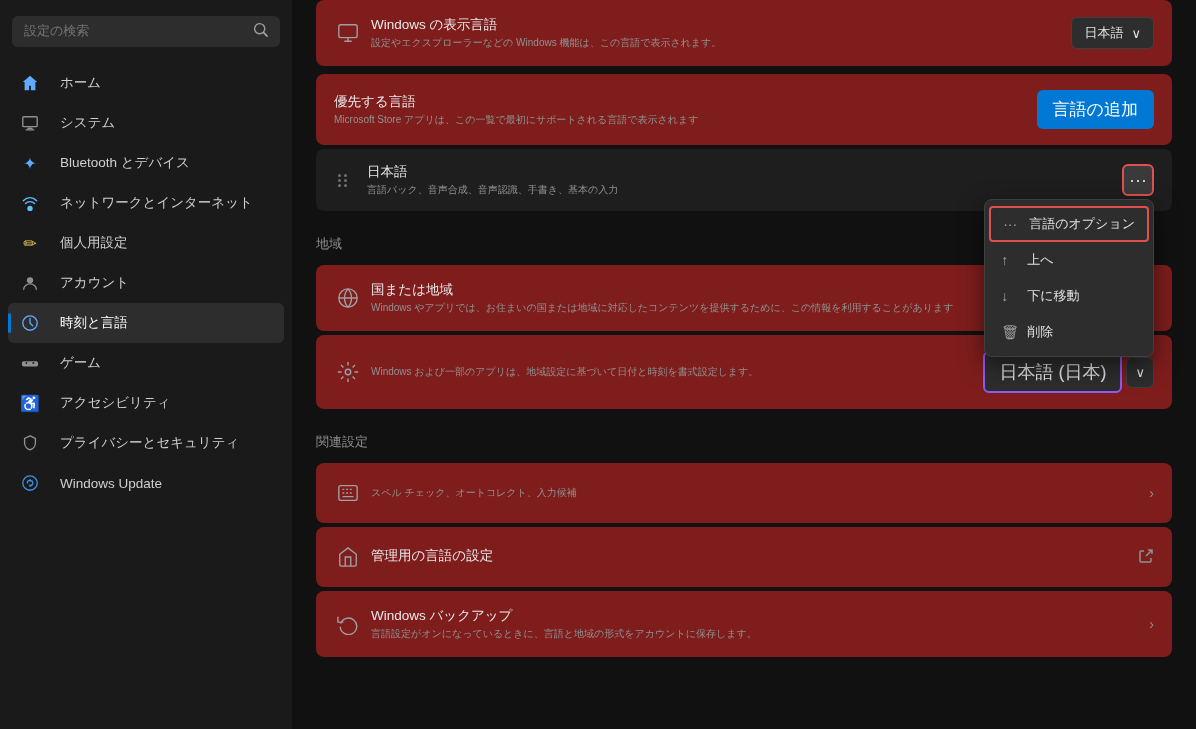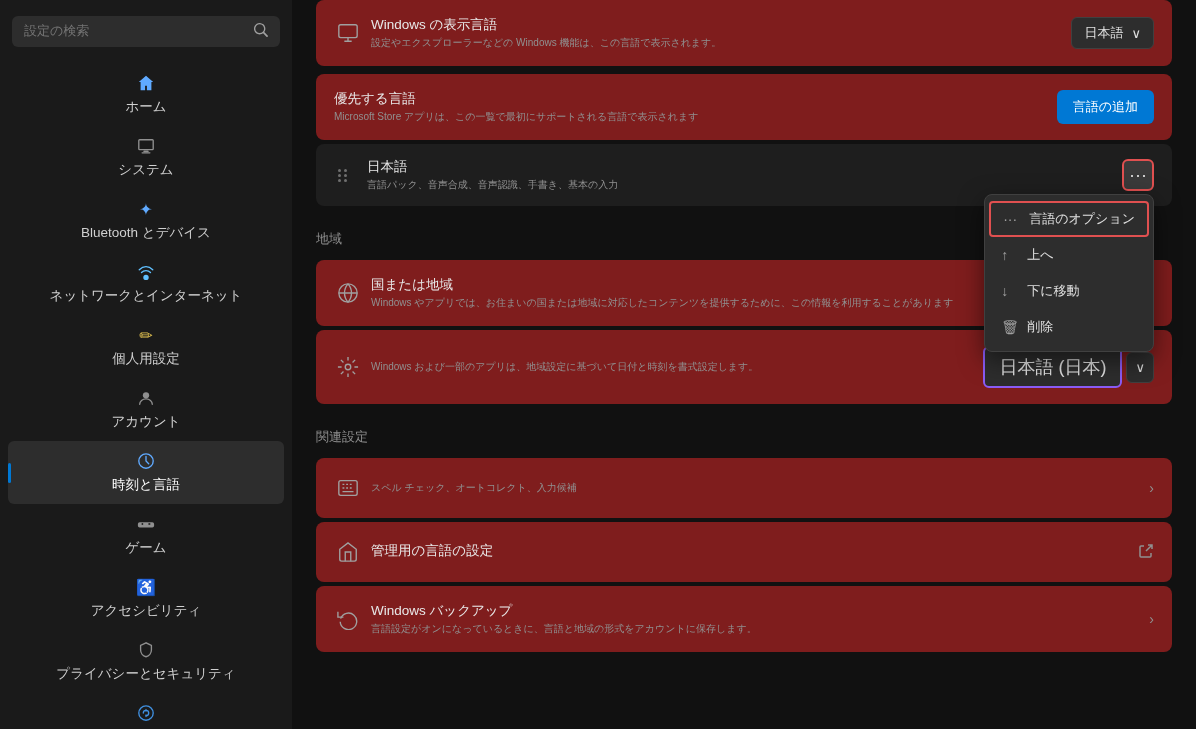--- a/index.html
+++ b/index.html
@@ -48,28 +48,27 @@
 
     .sidebar-nav {
       list-style: none;
       flex: 1;
       overflow-y: auto;
       padding: 0 8px;
     }
     .sidebar-item {
       display: flex;
       align-items: center;
-      gap: 5px;
+      gap: 20px;
       padding: 10px 12px;
       border-radius: 6px;
       cursor: pointer;
       font-size: 13.5px;
       color: #d0d0d0;
       position: relative;
-      flex-direction: column;
     }
     .sidebar-item.active {
       background: #2d2d2d;
       color: #ffffff;
     }
     .sidebar-item.active::before {
       content: '';
       position: absolute;
       left: 0;
       top: 50%;
@@ -165,21 +164,21 @@
       gap: 8px;
       font-family: inherit;
     }
 
     .btn-add-lang {
       background: #0078d4;
       color: white;
       border: none;
       border-radius: 6px;
       padding: 8px 16px;
-      font-size: 13px;
+      font-size: 17px;
       cursor: pointer;
       font-family: Liberation Serif, serif;
       white-space: nowrap;
     }
 
     
     .lang-row {
       background: #1e1e1e;
       border-radius: 8px;
       margin: 4px 24px;

